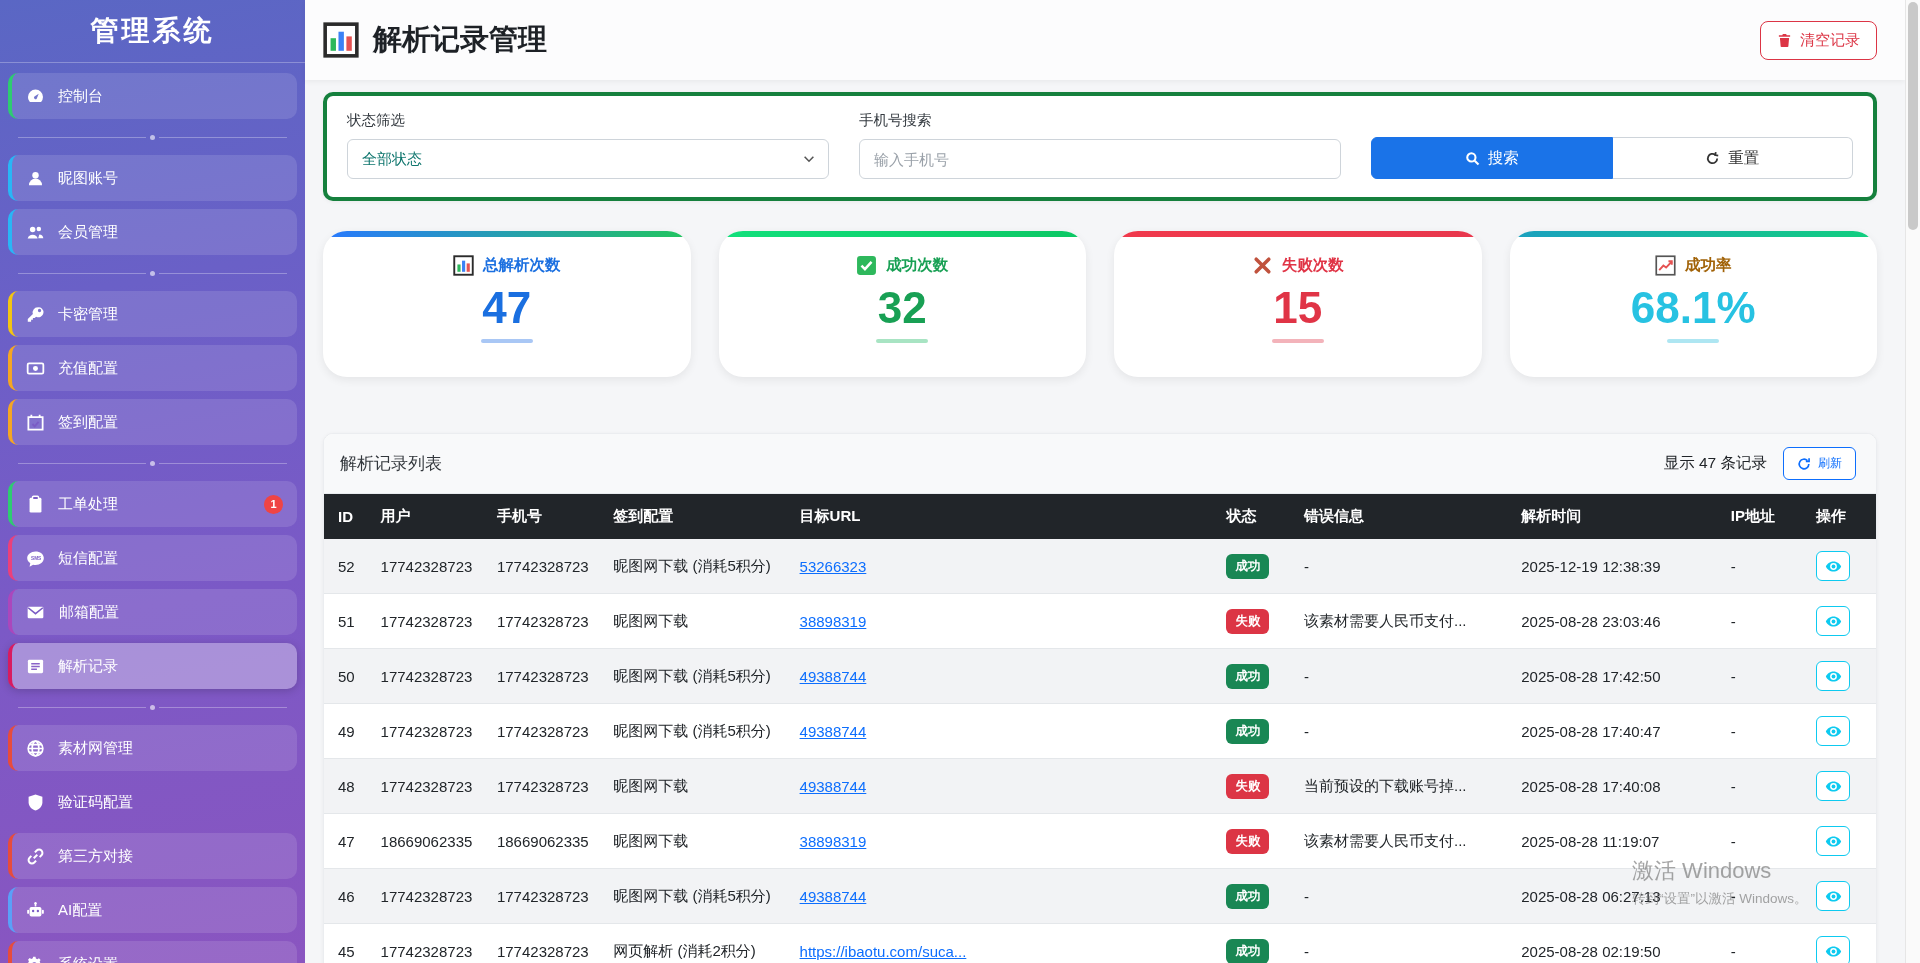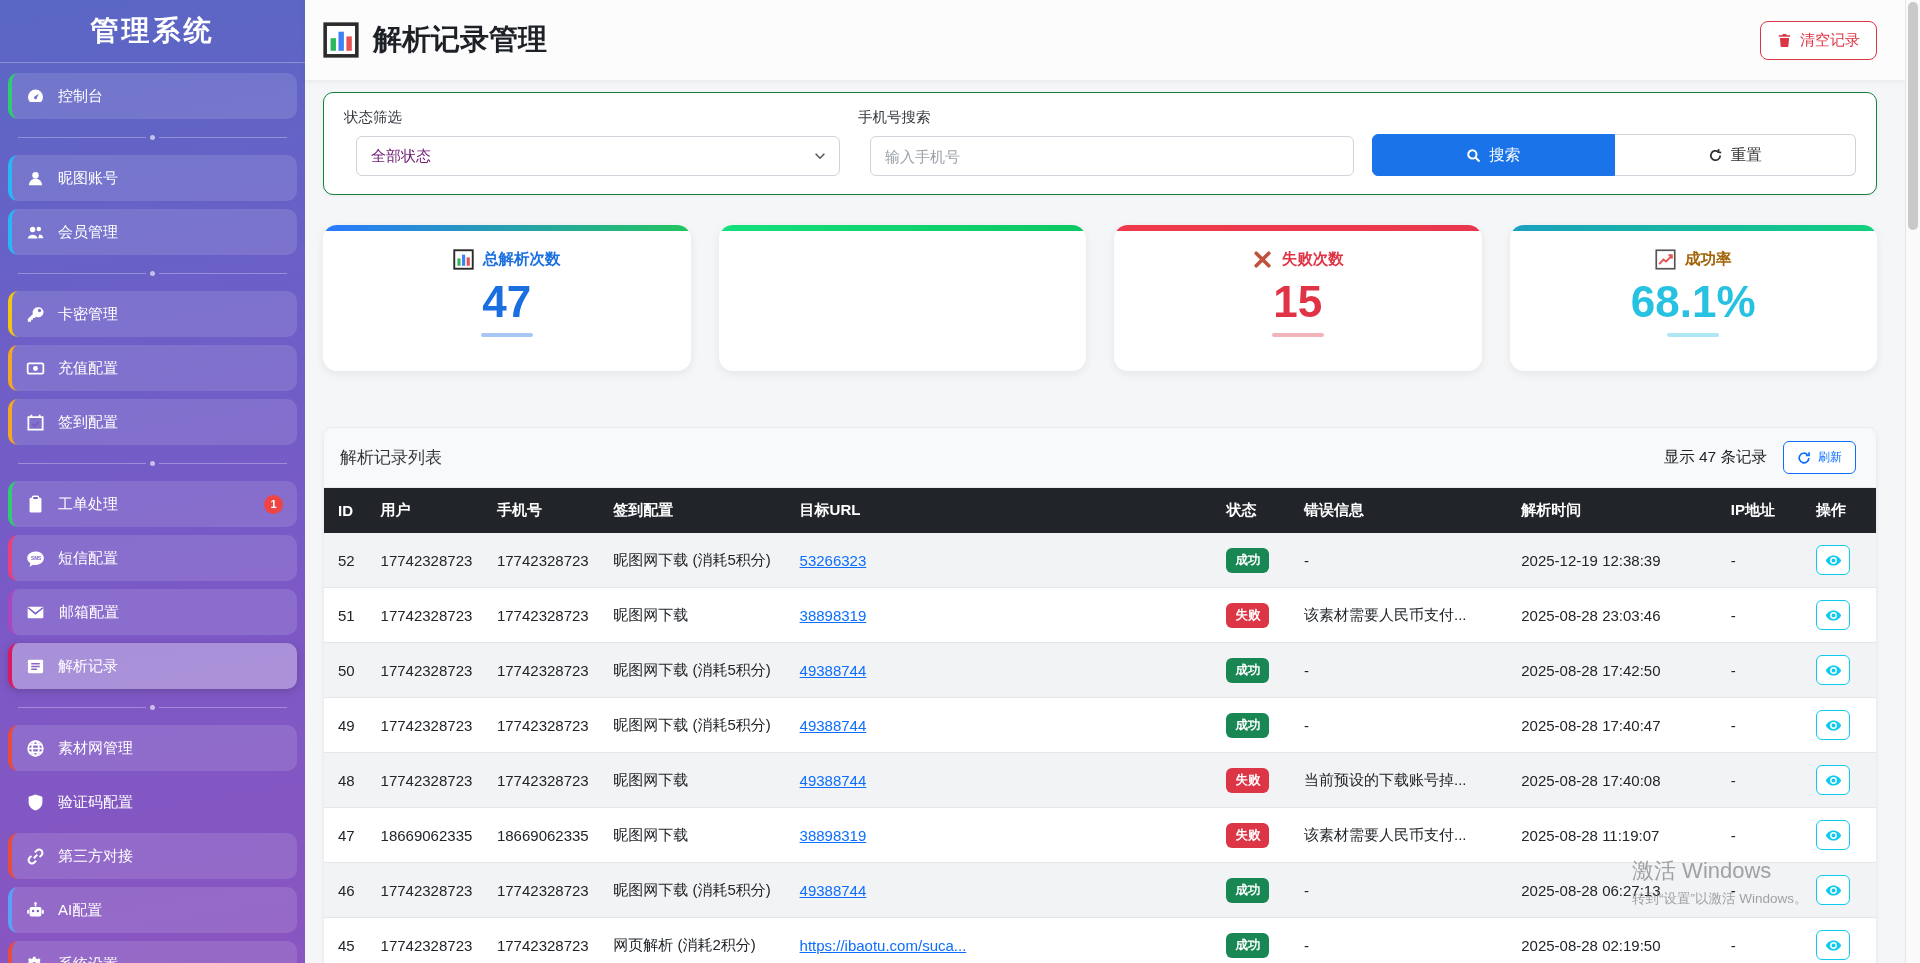--- a/index.html
+++ b/index.html
@@ -50,51 +50,51 @@
     display:flex; align-items:center; gap:8px; background:#fff; border:1px solid #dc3545;
     color:#dc3545; font-size:15px; padding:9px 16px; border-radius:8px; cursor:pointer;
     font-family:inherit;
   }
   .clear-btn svg { width:15px; height:15px; }
 
   .content { padding:12px 28px 0 18px; }
 
   
   .filter-card {
-    background:#fff; border:1px solid #15803d; border-radius:10px;
+    background:#fff; border:4px solid #15803d; border-radius:10px;
     box-shadow:0 1px 4px rgba(0,0,0,0.05);
     padding:15px 20px 18px 20px; display:flex; gap:30px; align-items:flex-end;
   }
   .filter-group { flex:1; }
   .filter-label { font-size:14.5px; color:#343a40; margin-bottom:9px; }
   .select-box, .text-input {
     width:100%; height:40px; border:1px solid #ced4da; border-radius:6px;
-    font-size:15px; padding:0 14px; background:#fff; color:#701a75;
-    display:flex; align-items:center; position:relative; cursor:pointer;margin-left:12px;
+    font-size:15px; padding:0 14px; background:#fff; color:#0f766e;
+    display:flex; align-items:center; position:relative; cursor:pointer;
   }
   .select-box .chev { position:absolute; right:12px; width:14px; height:14px; }
   .text-input { font-family:inherit; cursor:text; }
   .text-input::placeholder { color:#9aa1a9; }
   .btn-pair { flex:1; display:flex; height:42px; }
   .btn-search {
     flex:1; background:#1a73e8; border:1px solid #1a73e8; color:#fff; font-size:15.5px;
     border-radius:6px 0 0 6px; cursor:pointer; display:flex; align-items:center;
     justify-content:center; gap:8px; font-family:inherit;
   }
   .btn-reset {
     flex:1; background:#fff; border:1px solid #ced4da; border-left:none; color:#333;
     font-size:15.5px; border-radius:0 6px 6px 0; cursor:pointer; display:flex;
     align-items:center; justify-content:center; gap:8px; font-family:inherit;
   }
   .btn-search svg, .btn-reset svg { width:15px; height:15px; }
 
   
   .stats-row { display:flex; gap:28px; margin-top:30px; }
   .stat-card {
-    flex:1; background:#fff; border-radius:14px; overflow:hidden;
+    flex:1; background:#fff; border-radius:24px; overflow:hidden;
     box-shadow:0 3px 10px rgba(0,0,0,0.07); height:146px;
   }
   .stat-bar { height:6px; }
   .stat-body { display:flex; flex-direction:column; align-items:center; padding-top:18px; }
   .stat-head { display:flex; align-items:center; gap:9px; font-size:15.5px; font-weight:bold; }
   .stat-head .st-icon { width:21px; height:21px; display:flex; }
   .stat-value { font-size:44px; font-weight:bold; margin-top:8px; line-height:1.1; }
   .stat-underline { width:52px; height:4px; border-radius:2px; margin-top:7px; }
 
   
@@ -412,20 +412,33 @@
                 </svg>
             </span>
             <span class="stat-label" style="color: rgb(26, 111, 224);">总解析次数</span>
           </div>
           <div class="stat-value" style="color: rgb(26, 111, 224);">47</div>
           <div class="stat-underline" style="background: rgb(169, 199, 245);"></div>
         </div>
       </div>
       <div class="stat-card">
         <div class="stat-bar" style="background: linear-gradient(90deg, rgb(18, 224, 124), rgb(12, 199, 100));"></div>
+        <div class="stat-body">
+          <div class="stat-head">
+            <span class="st-icon">
+              <svg viewBox="0 0 20 20">
+                  <rect x="1" y="1" width="18" height="18" rx="3" fill="#2eb85c"></rect>
+                  <path d="M5.2 10.2l3.3 3.3 6.3-7" stroke="#fff" stroke-width="2.4" fill="none"></path>
+                </svg>
+            </span>
+            <span class="stat-label" style="color: rgb(24, 160, 84);">成功次数</span>
+          </div>
+          <div class="stat-value" style="color: rgb(24, 160, 84);">32</div>
+          <div class="stat-underline" style="background: rgb(168, 228, 195);"></div>
+        </div>
       </div>
       <div class="stat-card">
         <div class="stat-bar" style="background: linear-gradient(90deg, rgb(240, 57, 76), rgb(232, 55, 77));"></div>
         <div class="stat-body">
           <div class="stat-head">
             <span class="st-icon">
               <svg viewBox="0 0 20 20">
                   <path d="M4 4l12 12M16 4L4 16" stroke="#c0523d" stroke-width="3.4" stroke-linecap="round"></path>
                 </svg>
             </span>

